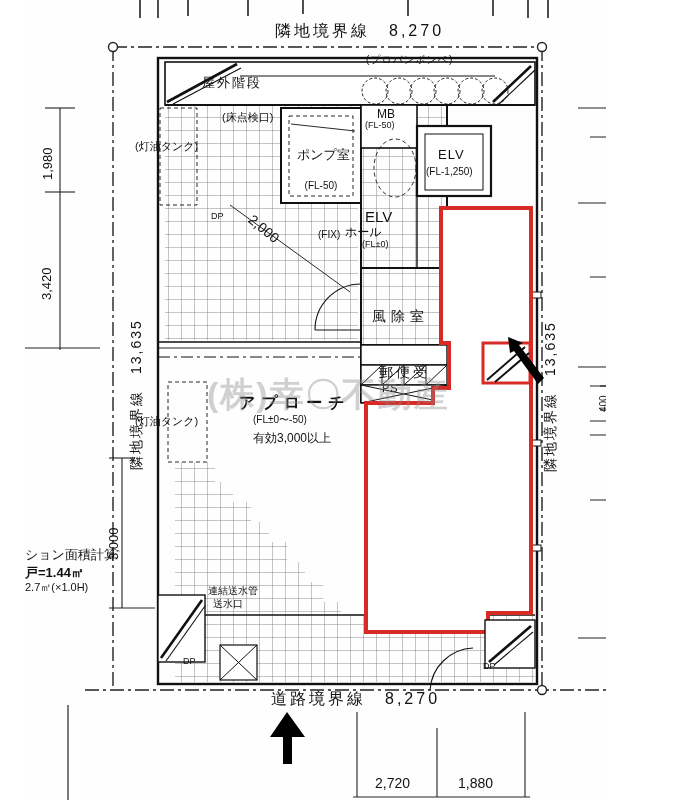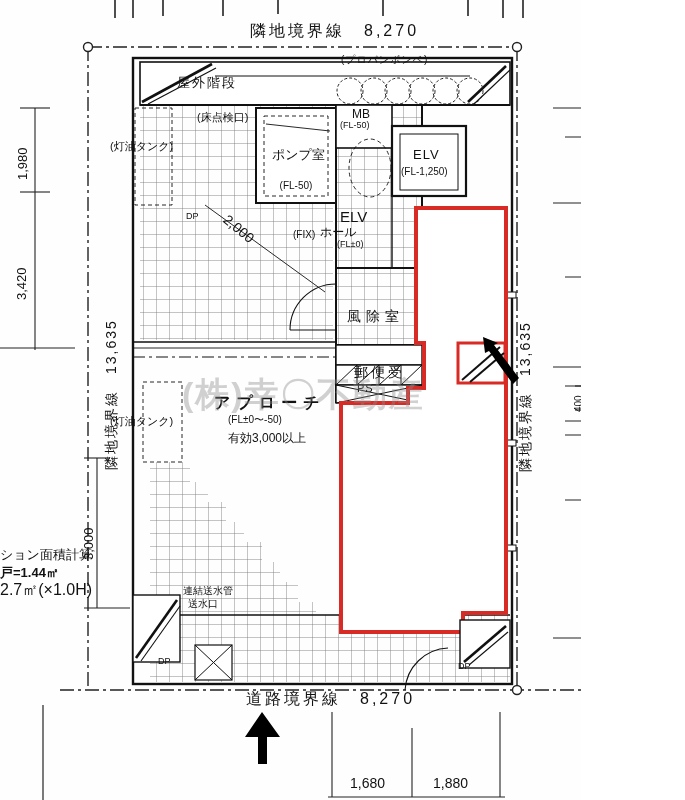--- a/index.html
+++ b/index.html
@@ -1,17 +1,17 @@
 <!DOCTYPE html>
 <html><head>
 <meta charset="utf-8">
 <style>
   html,body{margin:0;padding:0;background:#ffffff;}
   #page{position:relative;width:581px;height:800px;background:#fefefe;overflow:hidden;
-        font-family:"Liberation Sans","DejaVu Sans",sans-serif;color:#1a1a1a;}
+        font-family:"Liberation Sans","DejaVu Sans",sans-serif;color:#1a1a1a;margin-left:25px;}
   #plan-svg{position:absolute;left:0;top:0;}
   .lbl{position:absolute;white-space:nowrap;color:#111;line-height:1.1;}
   .vlbl{position:absolute;white-space:nowrap;color:#111;transform:rotate(-90deg);transform-origin:left top;line-height:1;}
   .ctr{text-align:center;}
   .wm{position:absolute;color:rgba(140,140,140,0.40);font-weight:bold;white-space:nowrap;text-align:center;}
 </style>
 </head>
 <body>
 
 <div id="page">
@@ -246,23 +246,23 @@
   <div class="vlbl" style="left:603px;top:266px;font-size:12px;">1,520</div>
   <div class="vlbl" style="left:599px;top:350px;font-size:12px;">1,900</div>
   <div class="vlbl" style="left:601px;top:394px;font-size:11px;">400</div>
   <div class="vlbl" style="left:574px;top:412px;font-size:10px;">400</div>
   <div class="vlbl" style="left:601px;top:452px;font-size:12px;">300</div>
   <div class="vlbl" style="left:604px;top:602px;font-size:12px;">2,900</div>
   <div class="vlbl" style="left:646px;top:190px;font-size:12px;">1,980</div>
   <div class="vlbl" style="left:645px;top:322px;font-size:12px;">3,420</div>
   <div class="vlbl" style="left:647px;top:538px;font-size:12px;">5,900</div>
 
-  <div class="lbl" style="left:350px;top:776px;font-size:14px;">1,680</div>
+  <div class="lbl" style="left:350px;top:776px;font-size:14px;">2,720</div>
   <div class="lbl" style="left:433px;top:776px;font-size:14px;">1,880</div>
 
   <div class="lbl" style="left:0px;top:548px;font-size:13px;">ション面積計算</div>
   <div class="lbl" style="left:0px;top:566px;font-size:13px;font-weight:bold;">戸=1.44㎡</div>
-  <div class="lbl" style="left:0px;top:581px;font-size:16px;">2.7㎡(×1.0H)</div>
+  <div class="lbl" style="left:0px;top:581px;font-size:11px;">2.7㎡(×1.0H)</div>
 
   <div class="wm" style="left:182px;top:372px;font-size:34px;letter-spacing:2px;">(株)幸〇不動産</div>
 </div>
 
 </div>
 
 </body></html>

